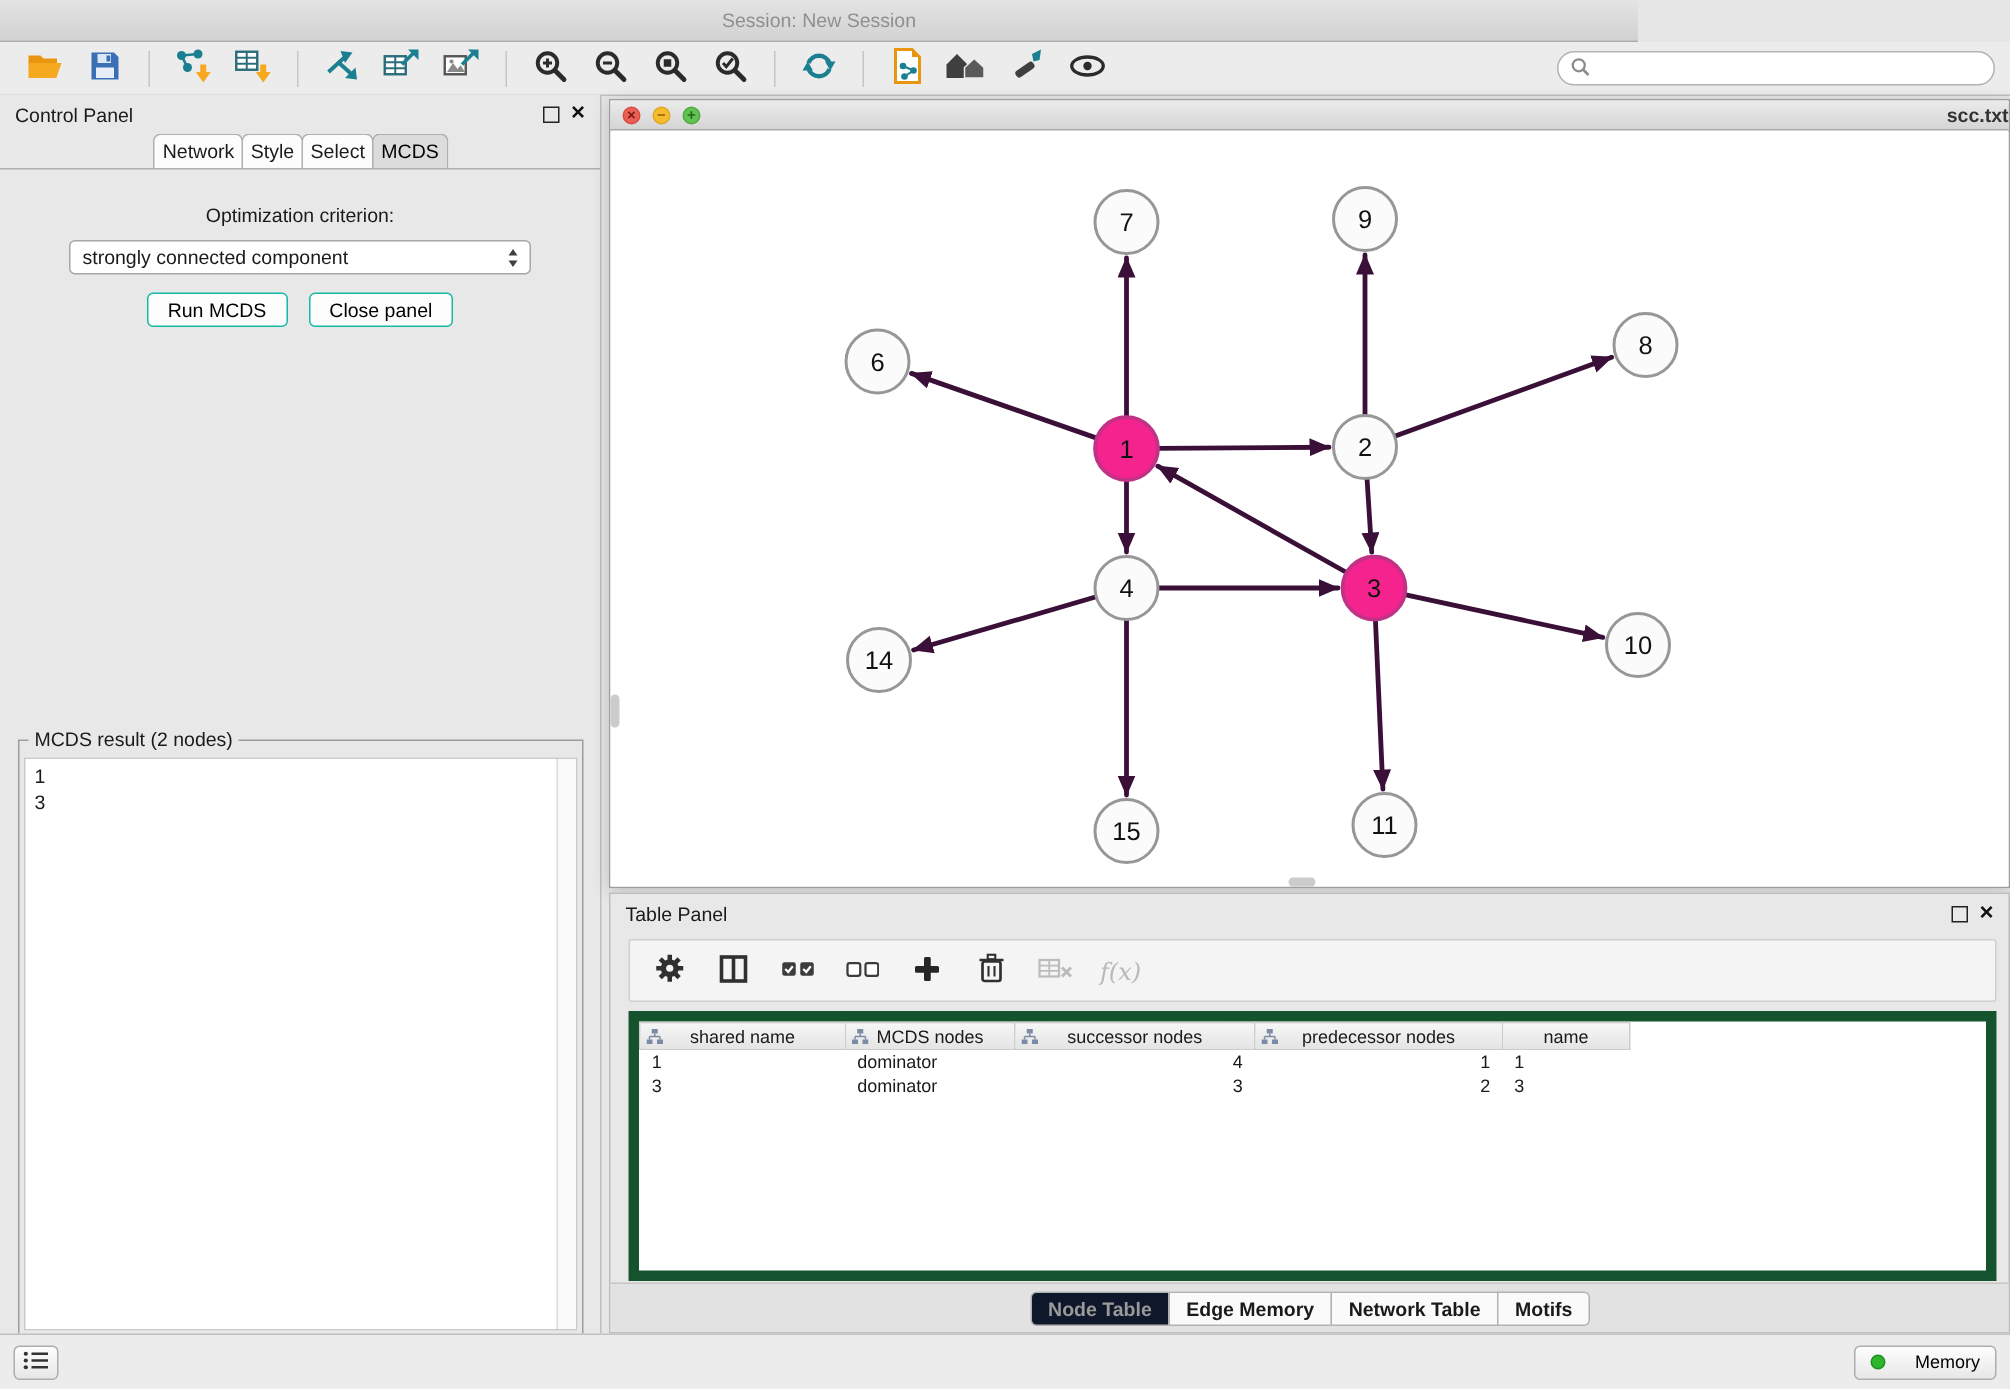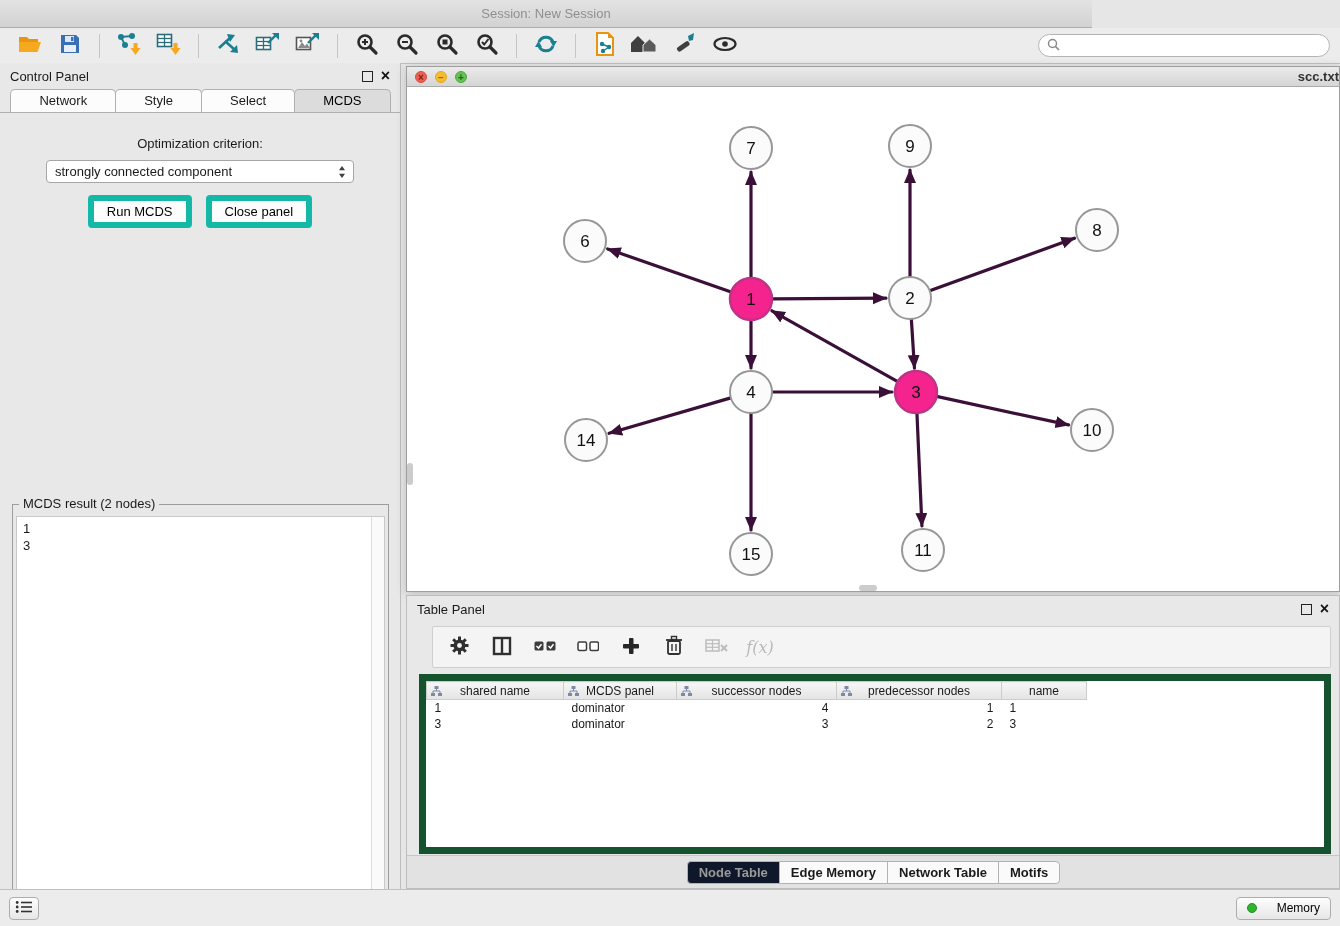--- a/index.html
+++ b/index.html
@@ -28,34 +28,34 @@
   
   .control-panel { position:absolute; left:0; top:63px; width:401px; height:826px;
     background:#e8e8e8; border-right:1px solid #bdbdbd; }
   .panel-header { height:26px; display:flex; align-items:center; padding:0 10px; gap:8px; }
   .panel-header .spacer { flex:1; }
   .float-btn { width:11px; height:11px; border:1.6px solid #222; background:none; cursor:pointer; }
   .close-btn { background:none; border:none; font-size:16px; font-weight:bold; color:#111;
     cursor:pointer; line-height:1; }
   .cp-tabs { display:flex; justify-content:center; height:23px; position:relative; z-index:2; }
   .cp-tab { border:1px solid #b0b0b0; border-bottom:none; background:#fcfcfc;
-    padding:3px 28px 0; font-size:13px; border-radius:5px 5px 0 0; margin-right:-1px;
+    padding:3px 5px 0; font-size:13px; border-radius:5px 5px 0 0; margin-right:-1px;
     cursor:pointer; }
   .cp-tab.active { background:#dcdcdc; color:#000000; }
   .cp-content { position:absolute; top:49px; left:0; right:0; bottom:0;
     border-top:1px solid #b0b0b0; }
   .opt-label { text-align:center; margin-top:23px; }
   .opt-select { margin:9px auto 0; width:308px; height:23px; background:#fff;
     border:1px solid #a6a6a6; border-radius:4px; display:flex; align-items:center;
     padding:0 8px; position:relative; cursor:pointer; }
   .opt-select .spin { position:absolute; right:6px; top:3px; }
   .btn-row { display:flex; justify-content:center; gap:14px; margin-top:12px; }
-  .cp-btn { background:#fdfdfd; border:6px solid #14b8a6; border-radius:4px;
+  .cp-btn { background:#fdfdfd; border:1px solid #14b8a6; border-radius:4px;
     padding:3px 13px; font-size:13px; cursor:pointer; }
-  .result-fieldset { position:absolute; left:12px; top:391px; width:377px; height:398px;
+  .result-fieldset { position:absolute; left:12px; top:380px; width:377px; height:398px;
     border:1px solid #9d9d9d;padding-left:20px; }
   .result-legend { position:absolute; top:-9px; left:6px; background:#e8e8e8; padding:0 4px;
     font-size:13px; }
   .result-inner { position:absolute; left:3px; right:3px; top:11px; bottom:3px;
     background:#fff; border:1px solid #c9c9c9; display:flex; }
   .result-list { flex:1; padding:3px 6px; font-size:13px; line-height:17px; overflow:hidden; }
   .result-vscroll { width:13px; background:#fafafa; border-left:1px solid #dcdcdc; }
 
   
   .network-window { position:absolute; left:406px; top:66px; width:934px; height:526px;
@@ -75,21 +75,21 @@
   .v-thumb { position:absolute; left:0; top:375px; width:6px; height:22px;
     background:#cccccc; border-radius:3px; }
   .h-thumb { position:absolute; left:452px; bottom:0; width:18px; height:6px;
     background:#cccccc; border-radius:3px; }
 
   
   .table-panel { position:absolute; left:406px; top:595px; width:934px; height:294px;
     background:#e8e8e8; border:1px solid #bdbdbd; }
   .tp-toolbar { position:absolute; left:12px; right:8px; top:30px; height:42px;
     background:#f4f4f4; border:1px solid #cfcfcf; border-radius:2px;
-    display:flex; align-items:center; gap:15px; padding:0 12px;margin-left:13px; }
+    display:flex; align-items:center; gap:15px; padding:0 12px; }
   .tp-tb-btn { width:28px; height:30px; display:flex; align-items:center; justify-content:center;
     background:none; border:none; cursor:pointer; }
   .fx-label { font-family:"DejaVu Serif","Liberation Serif",serif; font-style:italic;
     font-size:16px; color:#b9b9b9; }
   .tp-table-wrap { position:absolute; left:12px; right:8px; top:78px; bottom:34px;
     background:#fff; border:7px solid #14532d; overflow:hidden; }
   table.node-table { border-collapse:collapse; width:100%; font-size:12px; table-layout:fixed; }
   .node-table th { background:linear-gradient(#f6f6f6,#e4e4e4); border:1px solid #ccc;
     height:18px; font-weight:normal; text-align:center; position:relative; padding:0 4px; }
   .node-table th.filler { background:#fff; border:none; }
@@ -554,21 +554,21 @@
                 </svg></span>
             <span>shared name</span>
           </th>
           <th>
             <span class="hdr-icon"><svg width="11" height="11" viewBox="0 0 11 11">
                   <rect x="3.5" y="0" width="4" height="3" fill="#7a8ba3"></rect>
                   <path d="M5.5 3 v2 M2 5 h7 M2 5 v2 M9 5 v2" stroke="#7a8ba3" fill="none"></path>
                   <rect x="0" y="7" width="4" height="3" fill="#7a8ba3"></rect>
                   <rect x="7" y="7" width="4" height="3" fill="#7a8ba3"></rect>
                 </svg></span>
-            <span>MCDS panel</span>
+            <span>MCDS nodes</span>
           </th>
           <th>
             <span class="hdr-icon"><svg width="11" height="11" viewBox="0 0 11 11">
                   <rect x="3.5" y="0" width="4" height="3" fill="#7a8ba3"></rect>
                   <path d="M5.5 3 v2 M2 5 h7 M2 5 v2 M9 5 v2" stroke="#7a8ba3" fill="none"></path>
                   <rect x="0" y="7" width="4" height="3" fill="#7a8ba3"></rect>
                   <rect x="7" y="7" width="4" height="3" fill="#7a8ba3"></rect>
                 </svg></span>
             <span>successor nodes</span>
           </th>

